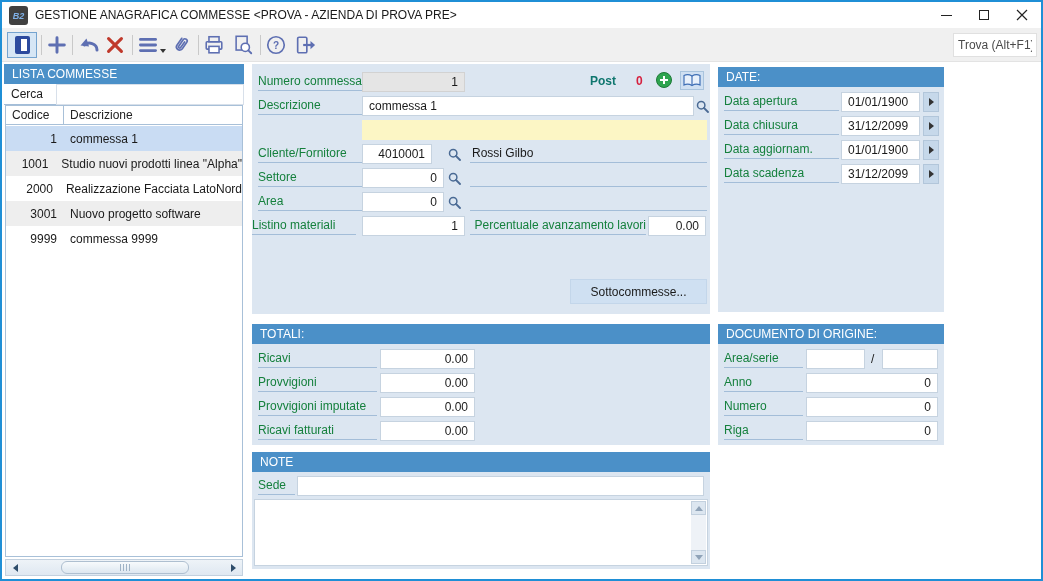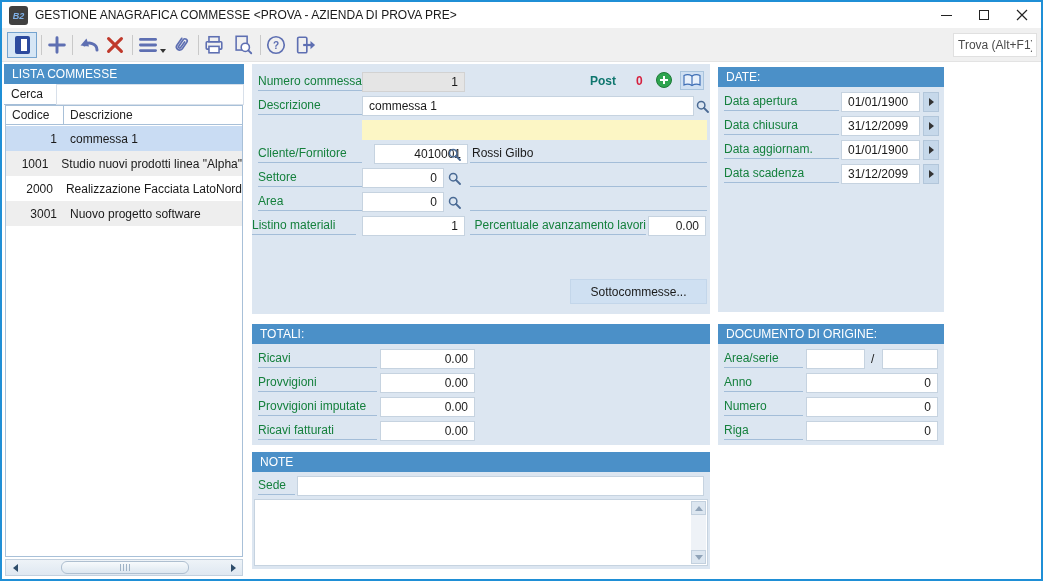--- a/index.html
+++ b/index.html
@@ -202,20 +202,24 @@
           <div class="sdesc">Studio nuovi prodotti linea "Alpha"</div>
         </div>
         <div class="srow" style="top:70px;">
           <div class="scode">2000</div>
           <div class="sdesc">Realizzazione Facciata LatoNord</div>
         </div>
         <div class="srow alt" style="top:95px;">
           <div class="scode">3001</div>
           <div class="sdesc">Nuovo progetto software</div>
         </div>
+        <div class="srow" style="top:120px;">
+          <div class="scode">9999</div>
+          <div class="sdesc">commessa 9999</div>
+        </div>
       </div>
       <div class="hscroll">
         <div class="harrow" style="position:absolute;left:1px;">
             <div class="tri-left"></div>
           </div>
         <div class="hthumb">
             <div class="grip"></div>
           </div>
         <div class="harrow" style="position:absolute;right:1px;">
             <div class="tri-right"></div>
@@ -241,21 +245,21 @@
       <div class="magbtn" style="left:443px;top:34px;">
         <svg width="13" height="13" viewBox="0 0 13 13">
             <circle cx="5.2" cy="5.2" r="3.7" stroke="#4a6a94" stroke-width="1.5" fill="none"></circle>
             <path d="M8 8 L12 12" stroke="#4a6a94" stroke-width="1.8" stroke-linecap="round"></path>
           </svg>
       </div>
 
       <div class="yellowfield" style="left:110px;top:56px;width:345px;"></div>
 
       <div class="flabel" style="left:6px;top:80px;width:104px;">Cliente/Fornitore</div>
-      <div class="finput num" style="left:110px;top:80px;width:94px;margin-left:12px;">4010001</div>
+      <div class="finput num" style="left:110px;top:80px;width:70px;">4010001</div>
       <div class="magbtn" style="left:195px;top:82px;">
         <svg width="13" height="13" viewBox="0 0 13 13">
             <circle cx="5.2" cy="5.2" r="3.7" stroke="#4a6a94" stroke-width="1.5" fill="none"></circle>
             <path d="M8 8 L12 12" stroke="#4a6a94" stroke-width="1.8" stroke-linecap="round"></path>
           </svg>
       </div>
       <div class="nametext" style="left:218px;top:80px;width:237px;">Rossi Gilbo</div>
 
       <div class="flabel" style="left:6px;top:104px;width:104px;">Settore</div>
       <div class="finput num" style="left:110px;top:104px;width:82px;">0</div>

